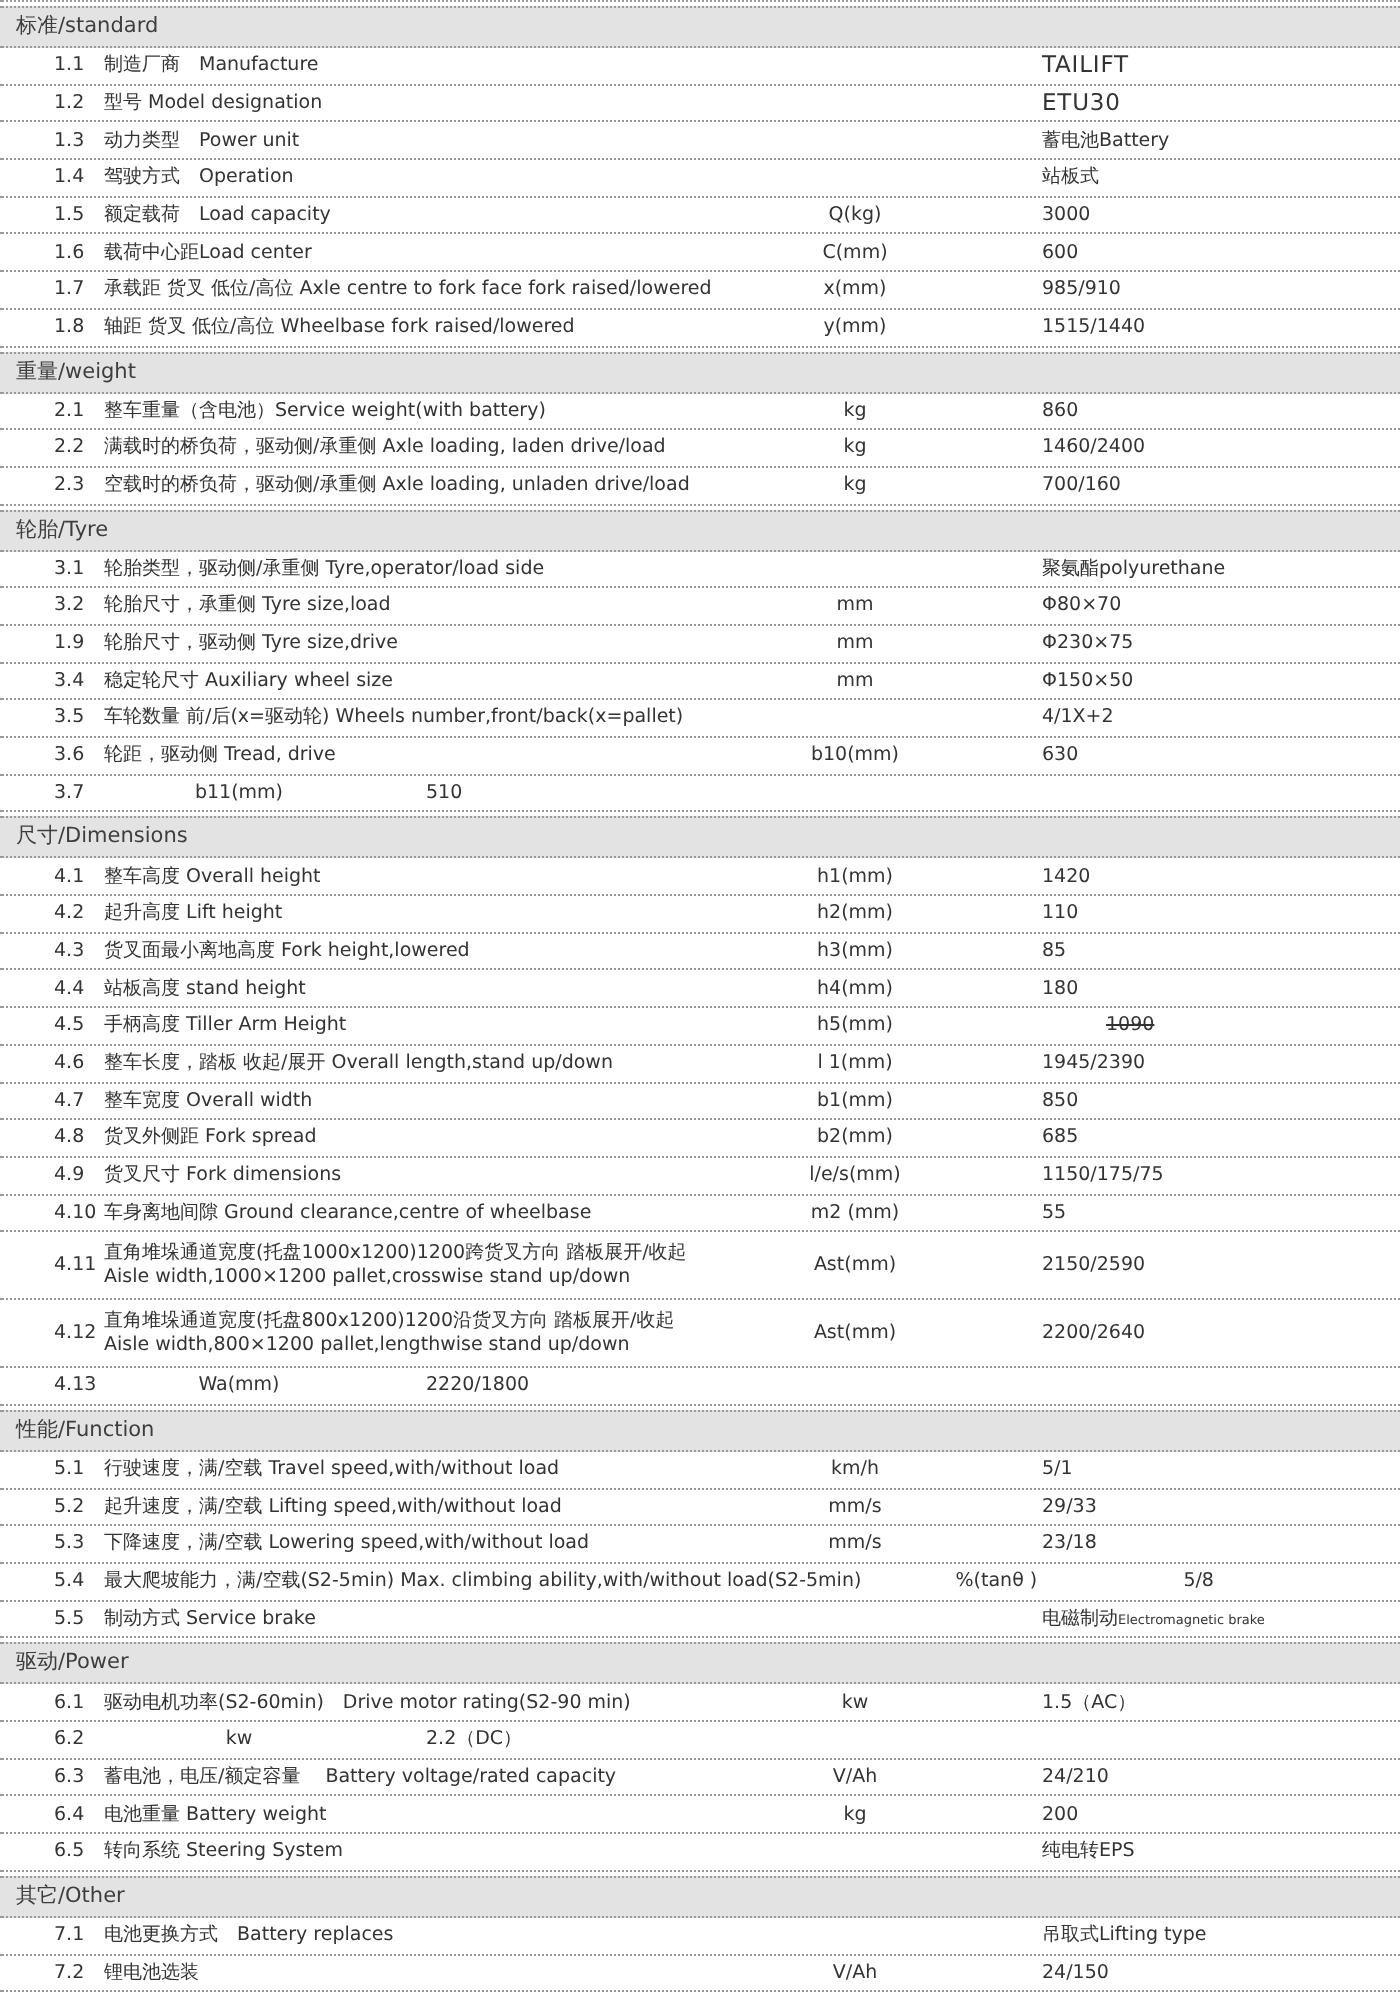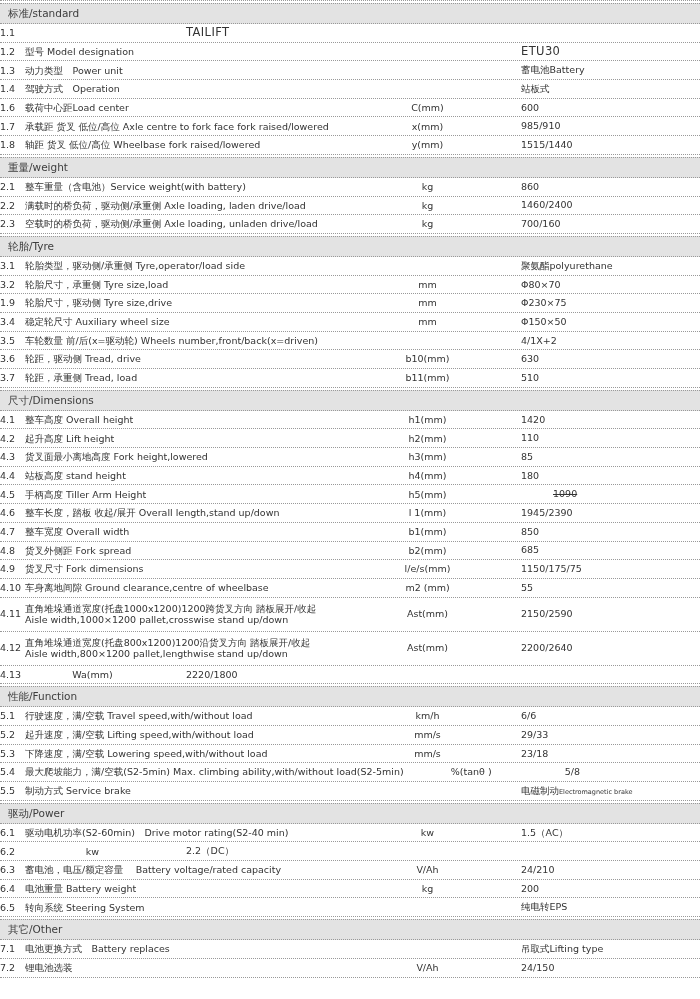--- a/index.html
+++ b/index.html
@@ -14,56 +14,63 @@
     font-size:10.5px;color:#3d3d3d;
     margin-top:2px;
   }
   .row{
     display:flex;align-items:center;
     border-bottom:1px dotted #999;
     min-height:17.7px;
     font-size:9.5px;line-height:1.2;
   }
   .row.two{min-height:33px;}
-  .c-num{flex:0 0 25px;padding-left:0;color:#333;}
+  .c-num{flex:0 0 25px;padding-left:27px;color:#333;}
   .c-desc{flex:1 1 auto;white-space:nowrap;overflow:visible;}
   .c-desc .desc2{display:block;}
   .c-unit{flex:0 0 135px;text-align:center;white-space:nowrap;}
   .c-val{flex:0 0 205px;padding-left:26px;box-sizing:border-box;white-space:nowrap;}
   .val-big{font-size:11.5px;letter-spacing:0.4px;}
   .val-strike{text-decoration:line-through;margin-left:32px;}
   .val-small{font-size:6.5px;}
 </style>
 </head>
 <body>
 
 <div class="page" id="table-root">
     <div class="sec-header">标准/standard</div>
     <div class="row">
       <div class="c-num">1.1</div>
+      <div class="c-desc"><span>制造厂商　Manufacture</span><span class="desc2"></span></div>
       <div class="c-unit"></div>
       <div class="c-val"><span class="val-big">TAILIFT</span><span class="val-small"></span></div>
     </div>
     <div class="row">
       <div class="c-num">1.2</div>
       <div class="c-desc"><span>型号 Model designation</span><span class="desc2"></span></div>
       <div class="c-unit"></div>
       <div class="c-val"><span class="val-big">ETU30</span><span class="val-small"></span></div>
     </div>
     <div class="row">
       <div class="c-num">1.3</div>
       <div class="c-desc"><span>动力类型　Power unit</span><span class="desc2"></span></div>
       <div class="c-unit"></div>
       <div class="c-val"><span class="">蓄电池Battery</span><span class="val-small"></span></div>
     </div>
     <div class="row">
       <div class="c-num">1.4</div>
       <div class="c-desc"><span>驾驶方式　Operation</span><span class="desc2"></span></div>
       <div class="c-unit"></div>
       <div class="c-val"><span class="">站板式</span><span class="val-small"></span></div>
+    </div>
+    <div class="row">
+      <div class="c-num">1.5</div>
+      <div class="c-desc"><span>额定载荷　Load capacity</span><span class="desc2"></span></div>
+      <div class="c-unit">Q(kg)</div>
+      <div class="c-val"><span class="">3000</span><span class="val-small"></span></div>
     </div>
     <div class="row">
       <div class="c-num">1.6</div>
       <div class="c-desc"><span>载荷中心距Load center</span><span class="desc2"></span></div>
       <div class="c-unit">C(mm)</div>
       <div class="c-val"><span class="">600</span><span class="val-small"></span></div>
     </div>
     <div class="row">
       <div class="c-num">1.7</div>
       <div class="c-desc"><span>承载距 货叉 低位/高位 Axle centre to fork face fork raised/lowered</span><span class="desc2"></span></div>
@@ -115,33 +122,32 @@
       <div class="c-val"><span class="">Φ230×75</span><span class="val-small"></span></div>
     </div>
     <div class="row">
       <div class="c-num">3.4</div>
       <div class="c-desc"><span>稳定轮尺寸 Auxiliary wheel size</span><span class="desc2"></span></div>
       <div class="c-unit">mm</div>
       <div class="c-val"><span class="">Φ150×50</span><span class="val-small"></span></div>
     </div>
     <div class="row">
       <div class="c-num">3.5</div>
-      <div class="c-desc"><span>车轮数量 前/后(x=驱动轮)  Wheels number,front/back(x=driven)</span><span class="desc2"></span></div>
+      <div class="c-desc"><span>车轮数量 前/后(x=驱动轮)  Wheels number,front/back(x=pallet)</span><span class="desc2"></span></div>
       <div class="c-unit"></div>
       <div class="c-val"><span class="">4/1X+2</span><span class="val-small"></span></div>
     </div>
     <div class="row">
       <div class="c-num">3.6</div>
       <div class="c-desc"><span>轮距，驱动侧 Tread, drive</span><span class="desc2"></span></div>
       <div class="c-unit">b10(mm)</div>
       <div class="c-val"><span class="">630</span><span class="val-small"></span></div>
     </div>
     <div class="row">
       <div class="c-num">3.7</div>
-      <div class="c-desc"><span>轮距，承重侧 Tread, load</span><span class="desc2"></span></div>
       <div class="c-unit">b11(mm)</div>
       <div class="c-val"><span class="">510</span><span class="val-small"></span></div>
     </div>
     <div class="sec-header">尺寸/Dimensions</div>
     <div class="row">
       <div class="c-num">4.1</div>
       <div class="c-desc"><span>整车高度 Overall height</span><span class="desc2"></span></div>
       <div class="c-unit">h1(mm)</div>
       <div class="c-val"><span class="">1420</span><span class="val-small"></span></div>
     </div>
@@ -214,21 +220,21 @@
     <div class="row">
       <div class="c-num">4.13</div>
       <div class="c-unit">Wa(mm)</div>
       <div class="c-val"><span class="">2220/1800</span><span class="val-small"></span></div>
     </div>
     <div class="sec-header">性能/Function</div>
     <div class="row">
       <div class="c-num">5.1</div>
       <div class="c-desc"><span>行驶速度，满/空载 Travel speed,with/without load</span><span class="desc2"></span></div>
       <div class="c-unit">km/h</div>
-      <div class="c-val"><span class="">6/6</span><span class="val-small"></span></div>
+      <div class="c-val"><span class="">5/1</span><span class="val-small"></span></div>
     </div>
     <div class="row">
       <div class="c-num">5.2</div>
       <div class="c-desc"><span>起升速度，满/空载 Lifting speed,with/without load</span><span class="desc2"></span></div>
       <div class="c-unit">mm/s</div>
       <div class="c-val"><span class="">29/33</span><span class="val-small"></span></div>
     </div>
     <div class="row">
       <div class="c-num">5.3</div>
       <div class="c-desc"><span>下降速度，满/空载 Lowering speed,with/without load</span><span class="desc2"></span></div>
@@ -243,21 +249,21 @@
     </div>
     <div class="row">
       <div class="c-num">5.5</div>
       <div class="c-desc"><span>制动方式  Service brake</span><span class="desc2"></span></div>
       <div class="c-unit"></div>
       <div class="c-val"><span class="">电磁制动</span><span class="val-small">Electromagnetic brake</span></div>
     </div>
     <div class="sec-header">驱动/Power</div>
     <div class="row">
       <div class="c-num">6.1</div>
-      <div class="c-desc"><span>驱动电机功率(S2-60min)　Drive motor rating(S2-40 min)</span><span class="desc2"></span></div>
+      <div class="c-desc"><span>驱动电机功率(S2-60min)　Drive motor rating(S2-90 min)</span><span class="desc2"></span></div>
       <div class="c-unit">kw</div>
       <div class="c-val"><span class="">1.5（AC）</span><span class="val-small"></span></div>
     </div>
     <div class="row">
       <div class="c-num">6.2</div>
       <div class="c-unit">kw</div>
       <div class="c-val"><span class="">2.2（DC）</span><span class="val-small"></span></div>
     </div>
     <div class="row">
       <div class="c-num">6.3</div>

